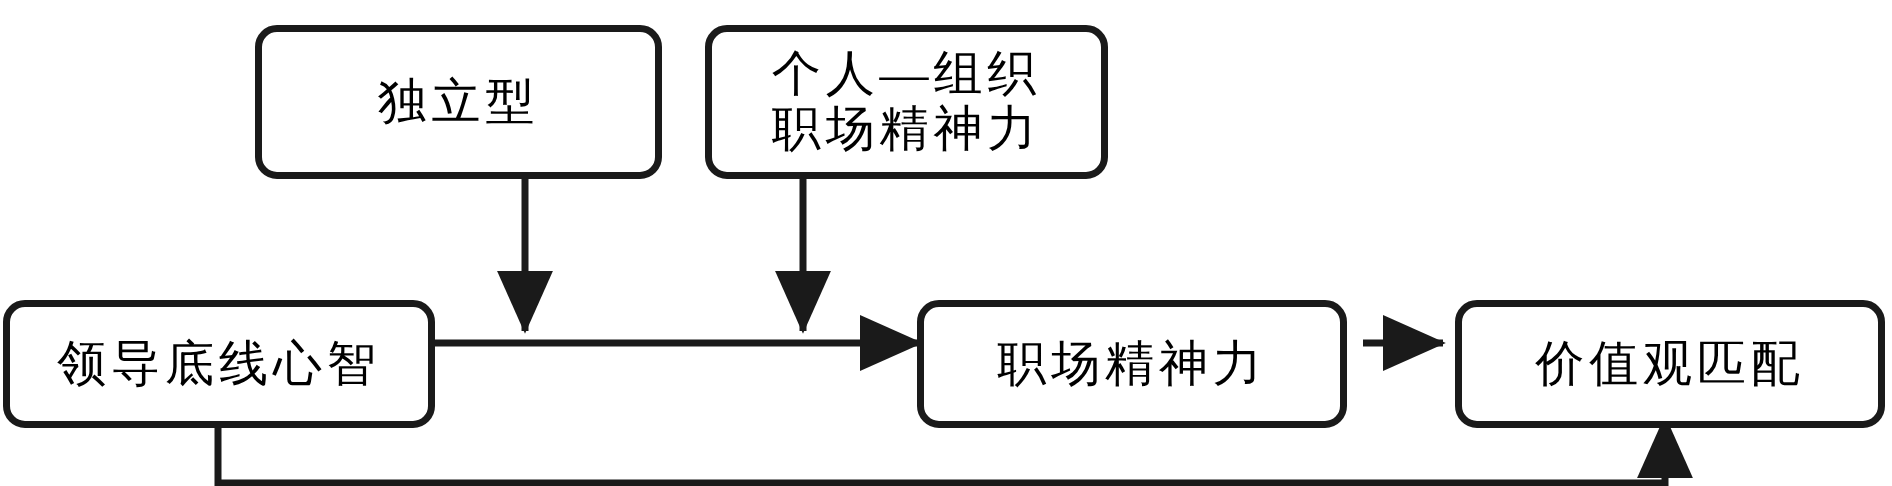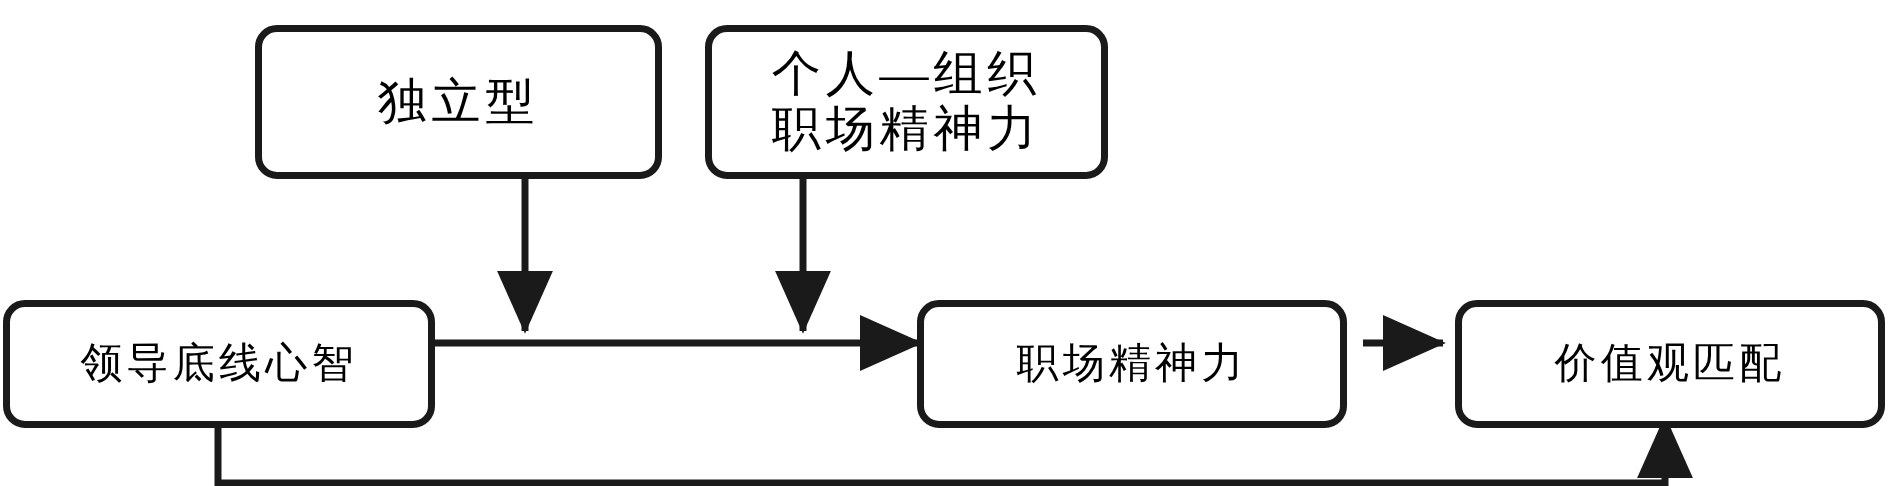--- a/index.html
+++ b/index.html
@@ -43,21 +43,21 @@
     white-space: nowrap;
     margin-top: 22px;
   }
   .node-line {
     display: block;
   }
   .two-line {
     font-size: 49px;
   }
   .one-line {
-    font-size: 42px;
+    font-size: 49px;
   }
 </style>
 </head>
 <body>
 
 <div id="diagram-root">
 
   <svg id="diagram-svg" viewBox="0 0 1892 486" xmlns="http://www.w3.org/2000/svg">
     <defs>
       <marker id="arrowhead-right" markerWidth="9" markerHeight="8" refX="8.6" refY="4" orient="auto" markerUnits="strokeWidth">

